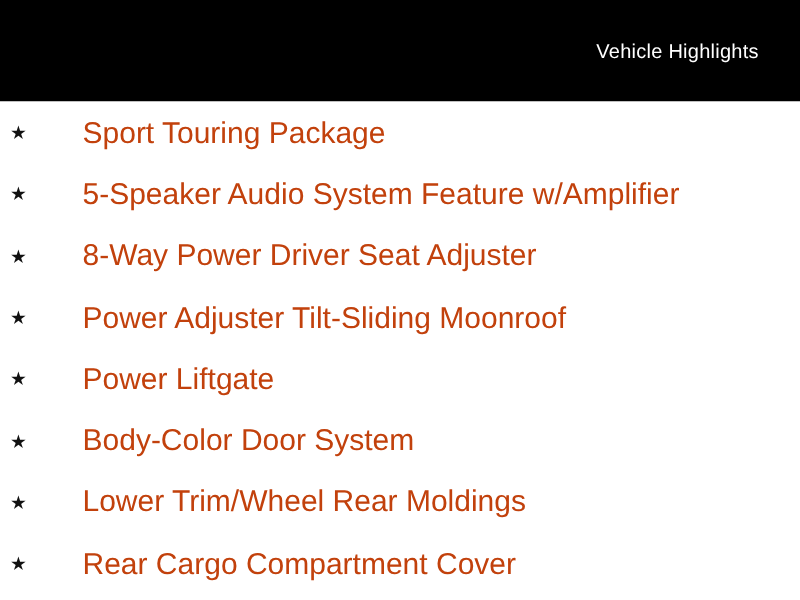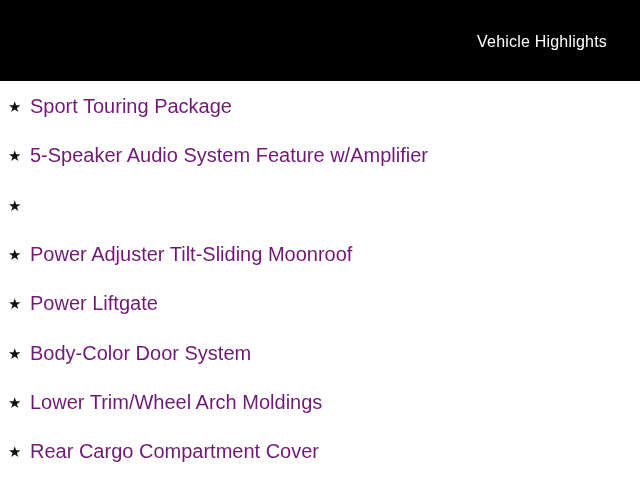--- a/index.html
+++ b/index.html
@@ -49,23 +49,24 @@
   }
   .star {
     width: 22px;
     flex: 0 0 22px;
     font-size: 15px;
     color: #111111;
     line-height: 1;
     display: inline-block;
   }
   .feature-label {
-    font-size: 20px;
-    color: #701a75;
+    font-size: 24px;
+    color: #c2410c;
     white-space: nowrap;
+    margin-left: 36px;
   }
 </style>
 </head>
 <body>
 
 <div class="page">
 
   <div class="header">
     <span class="header-title">Vehicle Highlights</span>
   </div>
@@ -74,36 +75,37 @@
     <li class="feature-item">
       <span class="star">★</span>
       <span class="feature-label">Sport Touring Package</span>
     </li>
     <li class="feature-item">
       <span class="star">★</span>
       <span class="feature-label">5-Speaker Audio System Feature w/Amplifier</span>
     </li>
     <li class="feature-item">
       <span class="star">★</span>
+      <span class="feature-label">8-Way Power Driver Seat Adjuster</span>
     </li>
     <li class="feature-item">
       <span class="star">★</span>
       <span class="feature-label">Power Adjuster Tilt-Sliding Moonroof</span>
     </li>
     <li class="feature-item">
       <span class="star">★</span>
       <span class="feature-label">Power Liftgate</span>
     </li>
     <li class="feature-item">
       <span class="star">★</span>
       <span class="feature-label">Body-Color Door System</span>
     </li>
     <li class="feature-item">
       <span class="star">★</span>
-      <span class="feature-label">Lower Trim/Wheel Arch Moldings</span>
+      <span class="feature-label">Lower Trim/Wheel Rear Moldings</span>
     </li>
     <li class="feature-item">
       <span class="star">★</span>
       <span class="feature-label">Rear Cargo Compartment Cover</span>
     </li>
   </ul>
 
 </div>
 
 </body></html>

